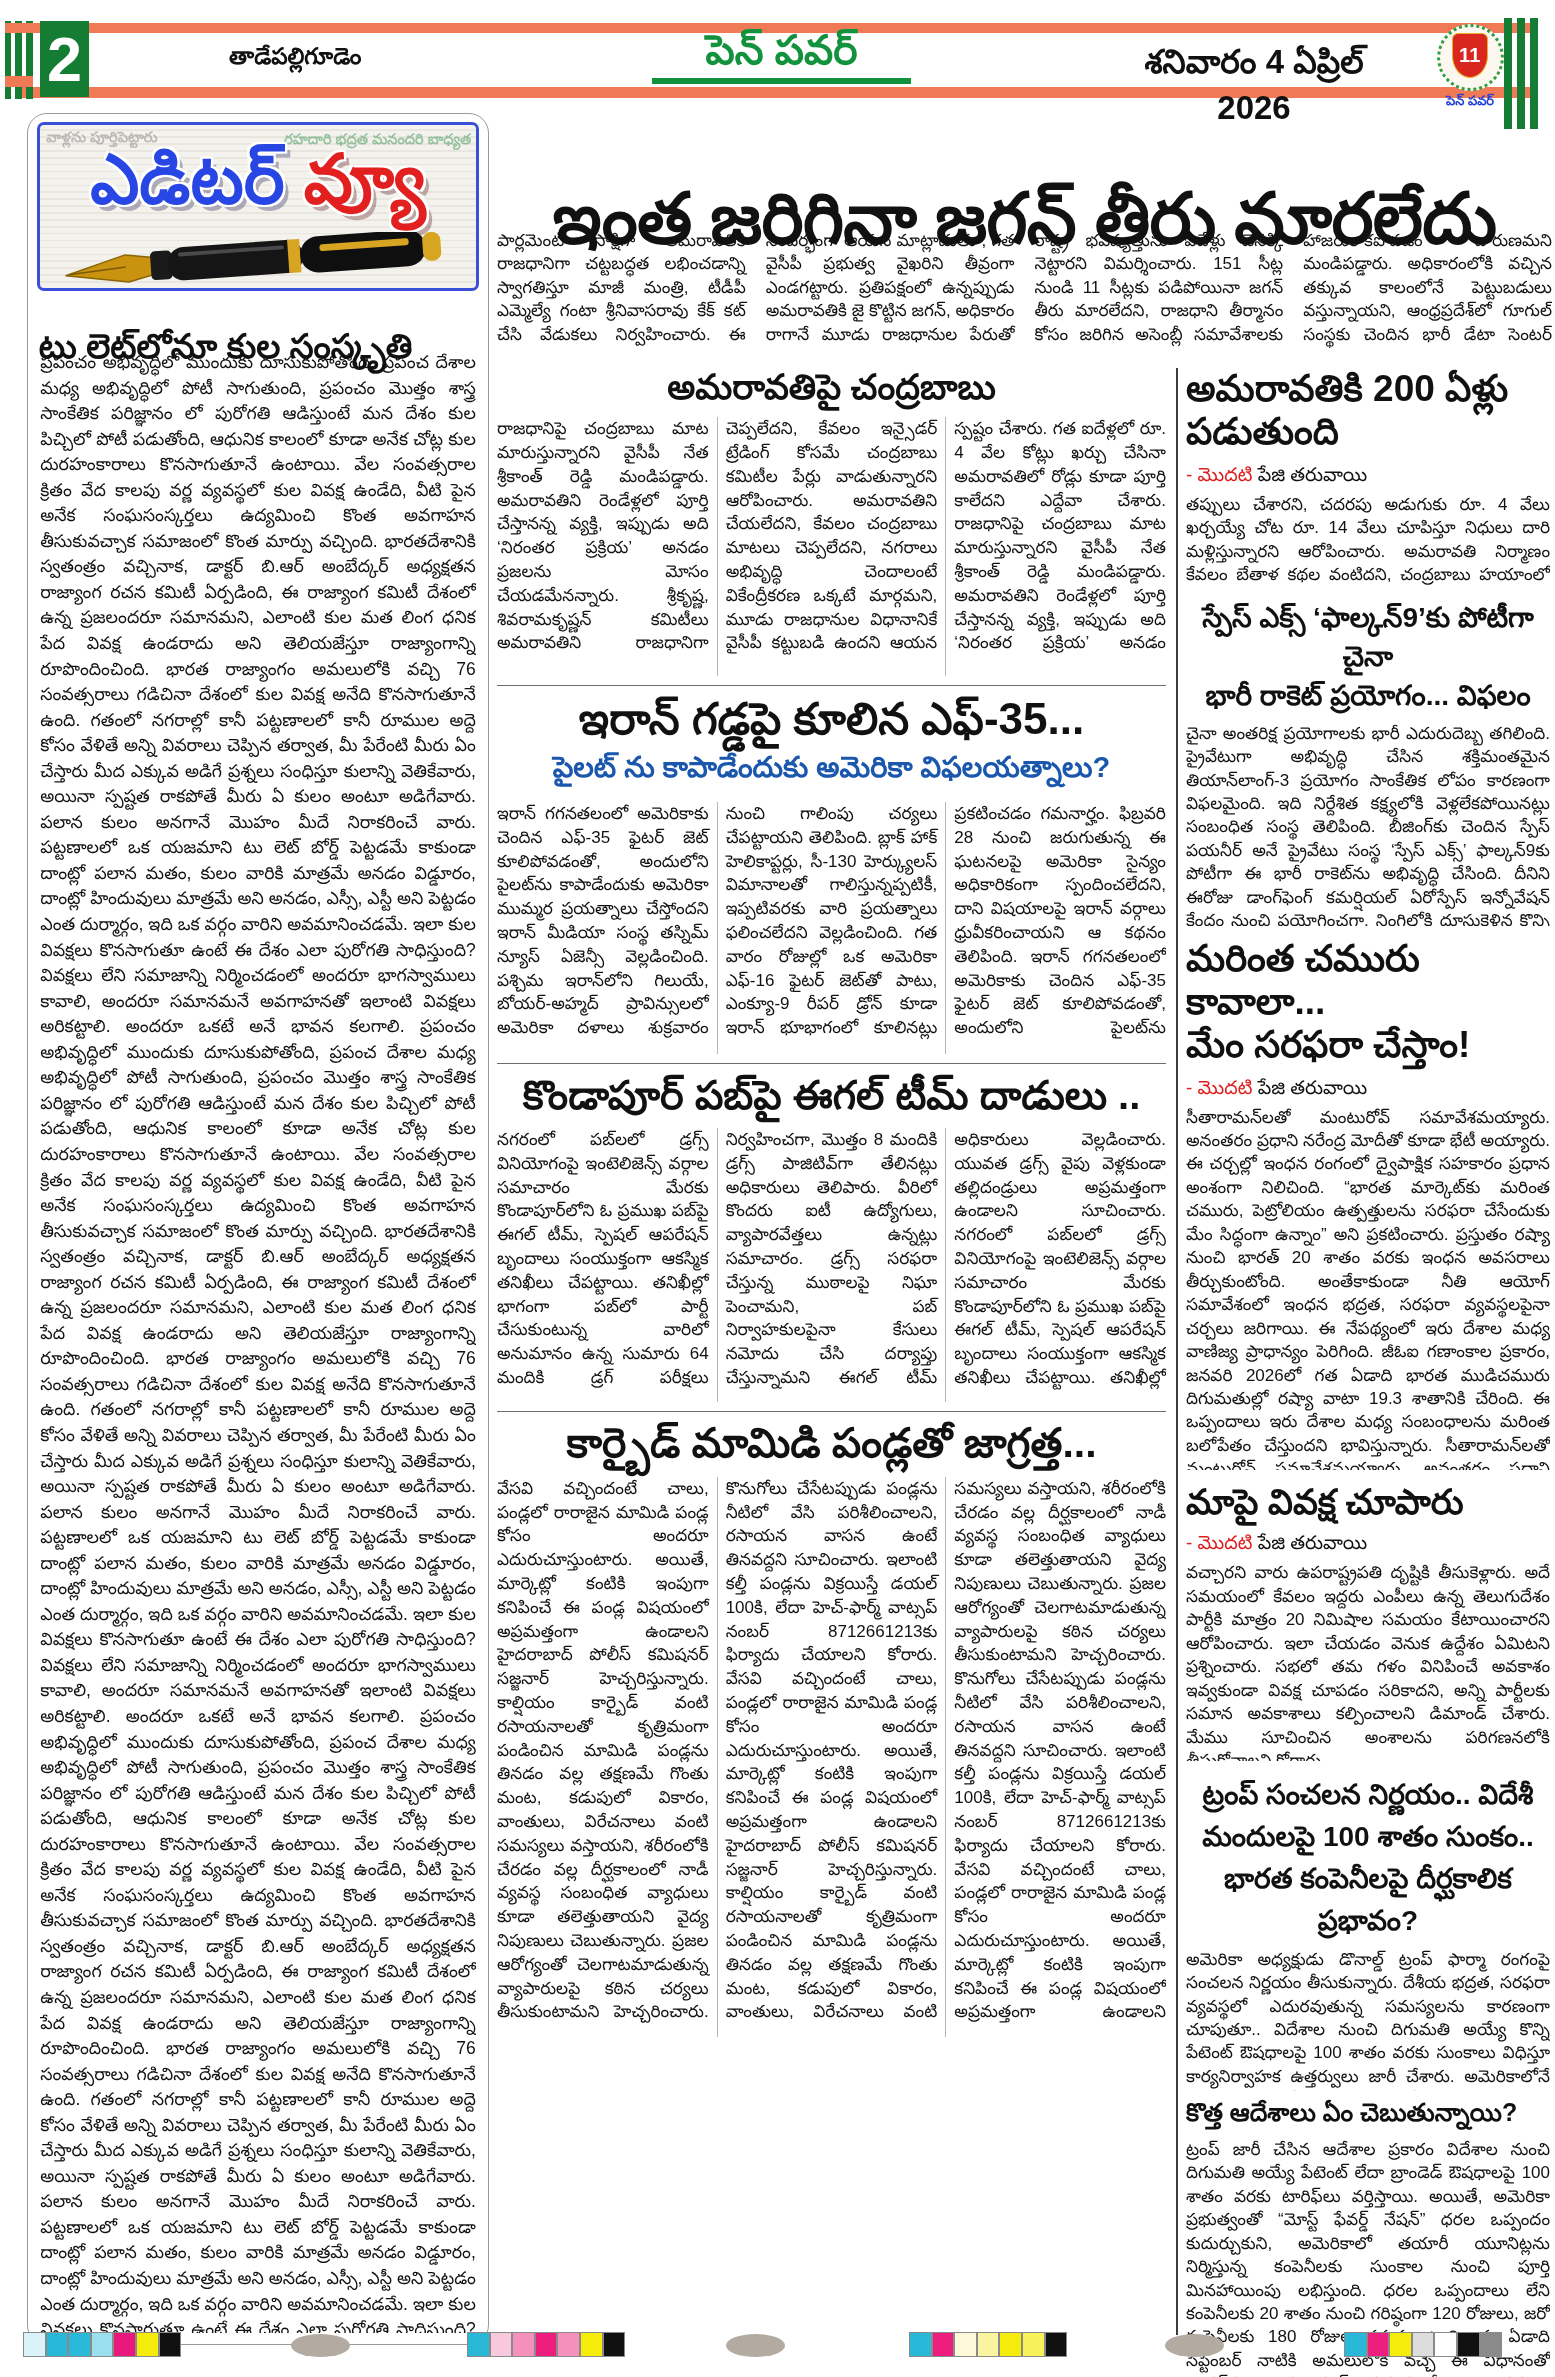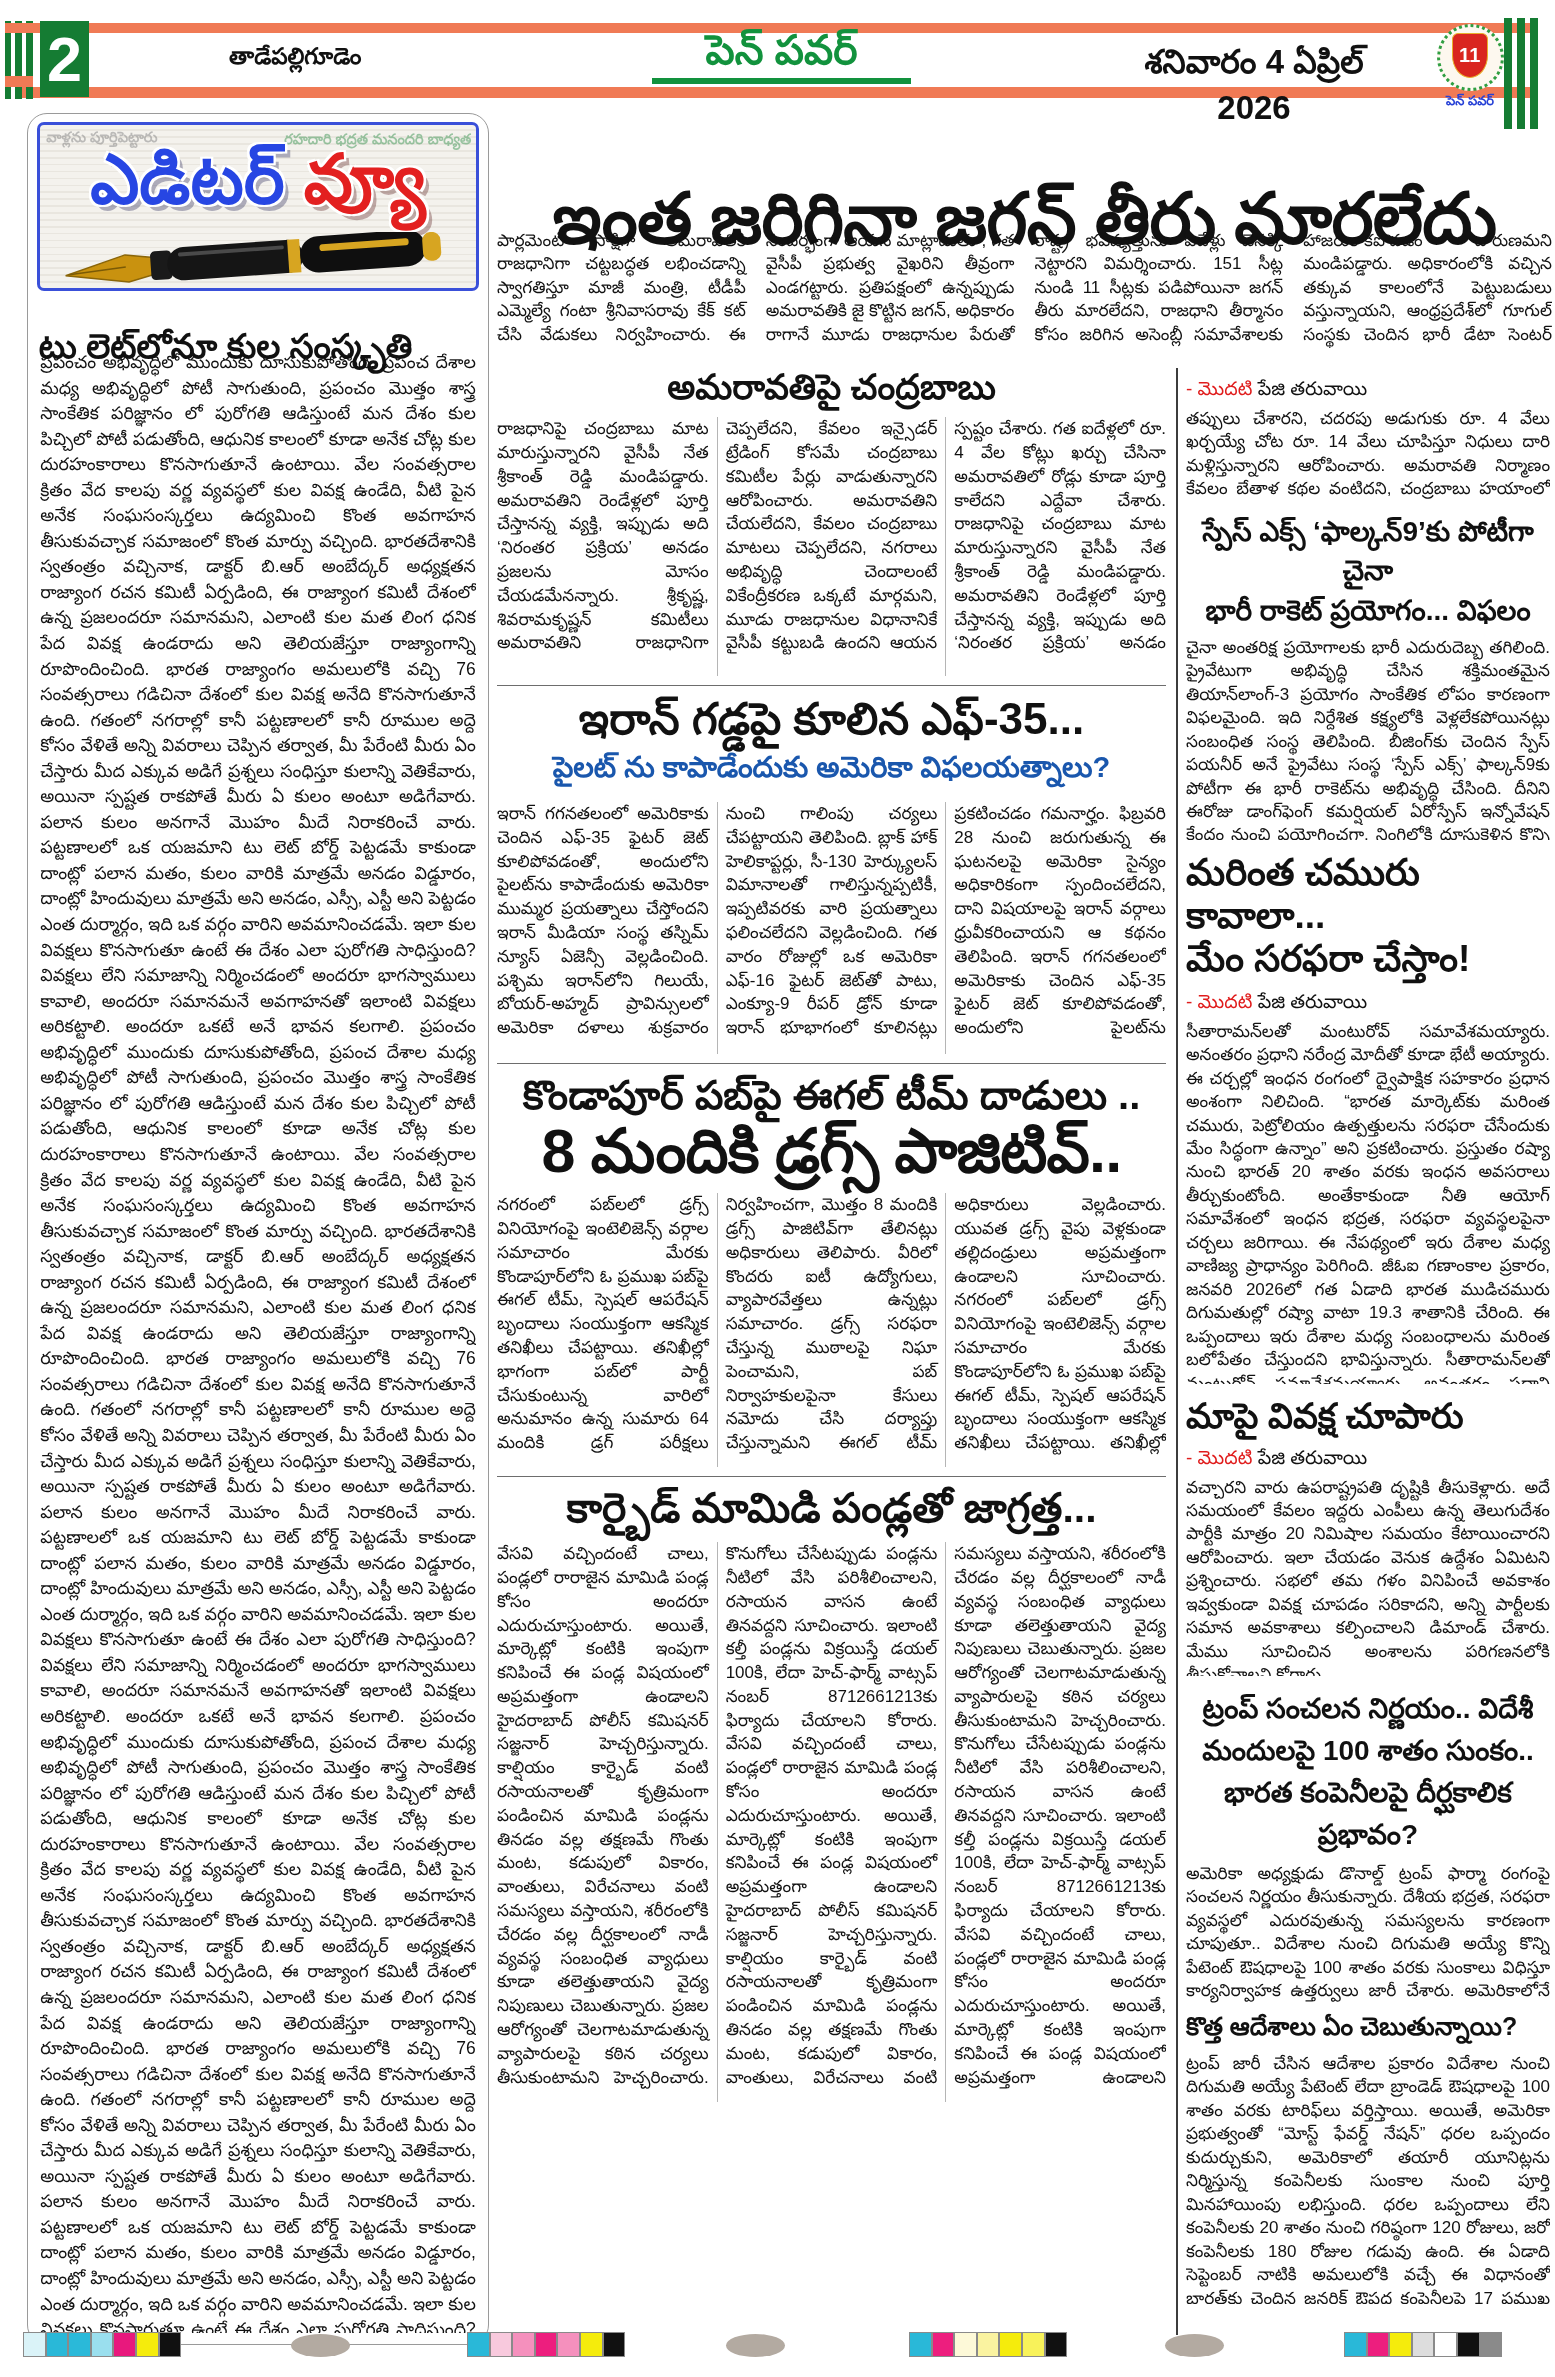--- a/index.html
+++ b/index.html
@@ -153,36 +153,36 @@
     <article>
       <div class="mid-h-med">ఇరాన్ గడ్డపై కూలిన ఎఫ్-35...</div>
       <div class="mid-sub-blue">పైలట్ ను కాపాడేందుకు అమెరికా విఫలయత్నాలు?</div>
       <div class="mid-body" style="height:252px;">ఇరాన్ గగనతలంలో అమెరికాకు చెందిన ఎఫ్-35 ఫైటర్ జెట్ కూలిపోవడంతో, అందులోని పైలట్‌ను కాపాడేందుకు అమెరికా ముమ్మర ప్రయత్నాలు చేస్తోందని ఇరాన్ మీడియా సంస్థ తస్నిమ్ న్యూస్ ఏజెన్సీ వెల్లడించింది. పశ్చిమ ఇరాన్‌లోని గిలుయే, బోయర్-అహ్మద్ ప్రావిన్సులలో అమెరికా దళాలు శుక్రవారం నుంచి గాలింపు చర్యలు చేపట్టాయని తెలిపింది. బ్లాక్ హాక్ హెలికాప్టర్లు, సీ-130 హెర్క్యులస్ విమానాలతో గాలిస్తున్నప్పటికీ, ఇప్పటివరకు వారి ప్రయత్నాలు ఫలించలేదని వెల్లడించింది. గత వారం రోజుల్లో ఒక అమెరికా ఎఫ్-16 ఫైటర్ జెట్‌తో పాటు, ఎంక్యూ-9 రీపర్ డ్రోన్ కూడా ఇరాన్ భూభాగంలో కూలినట్లు ప్రకటించడం గమనార్హం. ఫిబ్రవరి 28 నుంచి జరుగుతున్న ఈ ఘటనలపై అమెరికా సైన్యం అధికారికంగా స్పందించలేదని, దాని విషయాలపై ఇరాన్ వర్గాలు ధ్రువీకరించాయని ఆ కథనం తెలిపింది. ఇరాన్ గగనతలంలో అమెరికాకు చెందిన ఎఫ్-35 ఫైటర్ జెట్ కూలిపోవడంతో, అందులోని పైలట్‌ను కాపాడేందుకు అమెరికా ముమ్మర ప్రయత్నాలు చేస్తోందని ఇరాన్ మీడియా సంస్థ తస్నిమ్ న్యూస్ ఏజెన్సీ వెల్లడించింది. పశ్చిమ ఇరాన్‌లోని గిలుయే, బోయర్-అహ్మద్ ప్రావిన్సులలో అమెరికా దళాలు శుక్రవారం నుంచి గాలింపు చర్యలు చేపట్టాయని తెలిపింది. బ్లాక్ హాక్ హెలికాప్టర్లు, సీ-130 హెర్క్యులస్ విమానాలతో గాలిస్తున్నప్పటికీ, ఇప్పటివరకు వారి ప్రయత్నాలు ఫలించలేదని వెల్లడించింది. గత వారం రోజుల్లో ఒక అమెరికా ఎఫ్-16 ఫైటర్ జెట్‌తో పాటు, ఎంక్యూ-9 రీపర్ డ్రోన్ కూడా ఇరాన్ భూభాగంలో కూలినట్లు ప్రకటించడం గమనార్హం. ఫిబ్రవరి 28 నుంచి జరుగుతున్న ఈ ఘటనలపై అమెరికా సైన్యం అధికారికంగా స్పందించలేదని, దాని విషయాలపై ఇరాన్ వర్గాలు ధ్రువీకరించాయని ఆ కథనం తెలిపింది.</div>
     </article>
 
     <div class="mid-sep"></div>
 
     <article>
       <div class="mid-h-small" style="font-size:40px;">కొండాపూర్ పబ్‌పై ఈగల్ టీమ్ దాడులు ..</div>
-      <div class="mid-h-big" style="font-size:61px;">8 మందికి డ్రగ్స్ పాజిటివ్..</div>
       <div class="mid-body" style="height:274px;">నగరంలో పబ్‌లలో డ్రగ్స్ వినియోగంపై ఇంటెలిజెన్స్ వర్గాల సమాచారం మేరకు కొండాపూర్‌లోని ఓ ప్రముఖ పబ్‌పై ఈగల్ టీమ్, స్పెషల్ ఆపరేషన్ బృందాలు సంయుక్తంగా ఆకస్మిక తనిఖీలు చేపట్టాయి. తనిఖీల్లో భాగంగా పబ్‌లో పార్టీ చేసుకుంటున్న వారిలో అనుమానం ఉన్న సుమారు 64 మందికి డ్రగ్ పరీక్షలు నిర్వహించగా, మొత్తం 8 మందికి డ్రగ్స్ పాజిటివ్‌గా తేలినట్లు అధికారులు తెలిపారు. వీరిలో కొందరు ఐటీ ఉద్యోగులు, వ్యాపారవేత్తలు ఉన్నట్లు సమాచారం. డ్రగ్స్ సరఫరా చేస్తున్న ముఠాలపై నిఘా పెంచామని, పబ్ నిర్వాహకులపైనా కేసులు నమోదు చేసి దర్యాప్తు చేస్తున్నామని ఈగల్ టీమ్ అధికారులు వెల్లడించారు. యువత డ్రగ్స్ వైపు వెళ్లకుండా తల్లిదండ్రులు అప్రమత్తంగా ఉండాలని సూచించారు. నగరంలో పబ్‌లలో డ్రగ్స్ వినియోగంపై ఇంటెలిజెన్స్ వర్గాల సమాచారం మేరకు కొండాపూర్‌లోని ఓ ప్రముఖ పబ్‌పై ఈగల్ టీమ్, స్పెషల్ ఆపరేషన్ బృందాలు సంయుక్తంగా ఆకస్మిక తనిఖీలు చేపట్టాయి. తనిఖీల్లో భాగంగా పబ్‌లో పార్టీ చేసుకుంటున్న వారిలో అనుమానం ఉన్న సుమారు 64 మందికి డ్రగ్ పరీక్షలు నిర్వహించగా, మొత్తం 8 మందికి డ్రగ్స్ పాజిటివ్‌గా తేలినట్లు అధికారులు తెలిపారు. వీరిలో కొందరు ఐటీ ఉద్యోగులు, వ్యాపారవేత్తలు ఉన్నట్లు సమాచారం. డ్రగ్స్ సరఫరా చేస్తున్న ముఠాలపై నిఘా పెంచామని, పబ్ నిర్వాహకులపైనా కేసులు నమోదు చేసి దర్యాప్తు చేస్తున్నామని ఈగల్ టీమ్ అధికారులు వెల్లడించారు. యువత డ్రగ్స్ వైపు వెళ్లకుండా తల్లిదండ్రులు అప్రమత్తంగా ఉండాలని సూచించారు.</div>
     </article>
 
     <div class="mid-sep"></div>
 
     <article>
       <div class="mid-h-med" style="font-size:41px;">కార్బైడ్ మామిడి పండ్లతో జాగ్రత్త...</div>
       <div class="mid-body" style="height:560px;">వేసవి వచ్చిందంటే చాలు, పండ్లలో రారాజైన మామిడి పండ్ల కోసం అందరూ ఎదురుచూస్తుంటారు. అయితే, మార్కెట్లో కంటికి ఇంపుగా కనిపించే ఈ పండ్ల విషయంలో అప్రమత్తంగా ఉండాలని హైదరాబాద్ పోలీస్ కమిషనర్ సజ్జనార్ హెచ్చరిస్తున్నారు. కాల్షియం కార్బైడ్ వంటి రసాయనాలతో కృత్రిమంగా పండించిన మామిడి పండ్లను తినడం వల్ల తక్షణమే గొంతు మంట, కడుపులో వికారం, వాంతులు, విరేచనాలు వంటి సమస్యలు వస్తాయని, శరీరంలోకి చేరడం వల్ల దీర్ఘకాలంలో నాడీ వ్యవస్థ సంబంధిత వ్యాధులు కూడా తలెత్తుతాయని వైద్య నిపుణులు చెబుతున్నారు. ప్రజల ఆరోగ్యంతో చెలగాటమాడుతున్న వ్యాపారులపై కఠిన చర్యలు తీసుకుంటామని హెచ్చరించారు. కొనుగోలు చేసేటప్పుడు పండ్లను నీటిలో వేసి పరిశీలించాలని, రసాయన వాసన ఉంటే తినవద్దని సూచించారు. ఇలాంటి కల్తీ పండ్లను విక్రయిస్తే డయల్ 100కి, లేదా హెచ్-ఫార్మ్ వాట్సప్ నంబర్ 8712661213కు ఫిర్యాదు చేయాలని కోరారు. వేసవి వచ్చిందంటే చాలు, పండ్లలో రారాజైన మామిడి పండ్ల కోసం అందరూ ఎదురుచూస్తుంటారు. అయితే, మార్కెట్లో కంటికి ఇంపుగా కనిపించే ఈ పండ్ల విషయంలో అప్రమత్తంగా ఉండాలని హైదరాబాద్ పోలీస్ కమిషనర్ సజ్జనార్ హెచ్చరిస్తున్నారు. కాల్షియం కార్బైడ్ వంటి రసాయనాలతో కృత్రిమంగా పండించిన మామిడి పండ్లను తినడం వల్ల తక్షణమే గొంతు మంట, కడుపులో వికారం, వాంతులు, విరేచనాలు వంటి సమస్యలు వస్తాయని, శరీరంలోకి చేరడం వల్ల దీర్ఘకాలంలో నాడీ వ్యవస్థ సంబంధిత వ్యాధులు కూడా తలెత్తుతాయని వైద్య నిపుణులు చెబుతున్నారు. ప్రజల ఆరోగ్యంతో చెలగాటమాడుతున్న వ్యాపారులపై కఠిన చర్యలు తీసుకుంటామని హెచ్చరించారు. కొనుగోలు చేసేటప్పుడు పండ్లను నీటిలో వేసి పరిశీలించాలని, రసాయన వాసన ఉంటే తినవద్దని సూచించారు. ఇలాంటి కల్తీ పండ్లను విక్రయిస్తే డయల్ 100కి, లేదా హెచ్-ఫార్మ్ వాట్సప్ నంబర్ 8712661213కు ఫిర్యాదు చేయాలని కోరారు. వేసవి వచ్చిందంటే చాలు, పండ్లలో రారాజైన మామిడి పండ్ల కోసం అందరూ ఎదురుచూస్తుంటారు. అయితే, మార్కెట్లో కంటికి ఇంపుగా కనిపించే ఈ పండ్ల విషయంలో అప్రమత్తంగా ఉండాలని హైదరాబాద్ పోలీస్ కమిషనర్ సజ్జనార్ హెచ్చరిస్తున్నారు. కాల్షియం కార్బైడ్ వంటి రసాయనాలతో కృత్రిమంగా పండించిన మామిడి పండ్లను తినడం వల్ల తక్షణమే గొంతు మంట, కడుపులో వికారం, వాంతులు, విరేచనాలు వంటి సమస్యలు వస్తాయని, శరీరంలోకి చేరడం వల్ల దీర్ఘకాలంలో నాడీ వ్యవస్థ సంబంధిత వ్యాధులు కూడా తలెత్తుతాయని వైద్య నిపుణులు చెబుతున్నారు. ప్రజల ఆరోగ్యంతో చెలగాటమాడుతున్న వ్యాపారులపై కఠిన చర్యలు తీసుకుంటామని హెచ్చరించారు. కొనుగోలు చేసేటప్పుడు పండ్లను నీటిలో వేసి పరిశీలించాలని, రసాయన వాసన ఉంటే తినవద్దని సూచించారు. ఇలాంటి కల్తీ పండ్లను విక్రయిస్తే డయల్ 100కి, లేదా హెచ్-ఫార్మ్ వాట్సప్ నంబర్ 8712661213కు ఫిర్యాదు చేయాలని కోరారు.</div>
     </article>
 
   </section>
 
   <section class="rightcol">
 
     <article>
+      <div class="r-h">అమరావతికి 200 ఏళ్లు పడుతుంది</div>
       <div class="kicker">
         <span class="red">- మొదటి</span>
         <span>పేజి తరువాయి</span>
       </div>
       <div class="r-body" style="height:93px;">తప్పులు చేశారని, చదరపు అడుగుకు రూ. 4 వేలు ఖర్చయ్యే చోట రూ. 14 వేలు చూపిస్తూ నిధులు దారి మళ్లిస్తున్నారని ఆరోపించారు. అమరావతి నిర్మాణం కేవలం బేతాళ కథల వంటిదని, చంద్రబాబు హయాంలో ఇది ఎప్పటికీ పూర్తి కాదని రాచమల్లు స్పష్టం చేశారు.</div>
     </article>
 
     <article class="r-gap">
       <div class="r-h-center">
         <span style="display:block;">స్పేస్ ఎక్స్ ‘ఫాల్కన్9’కు పోటీగా చైనా</span>

